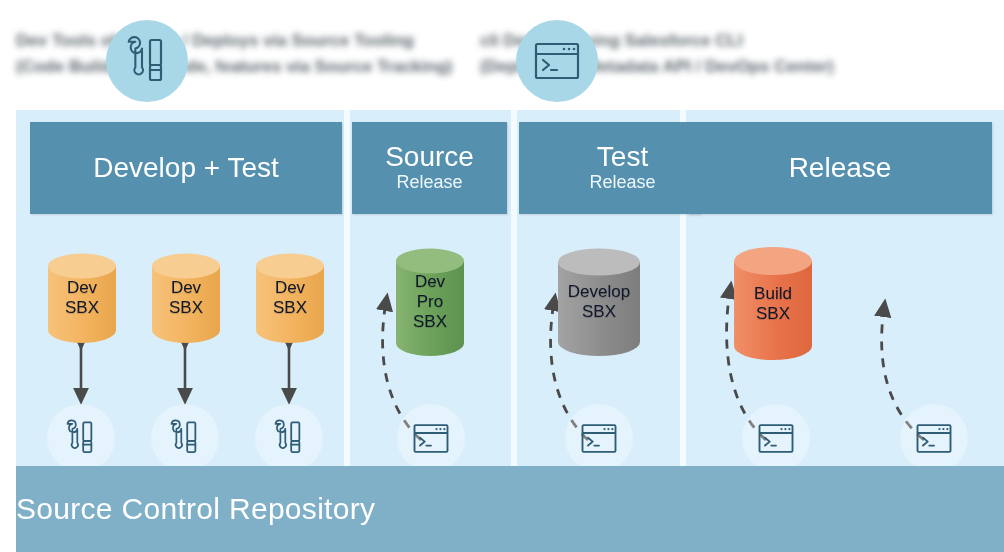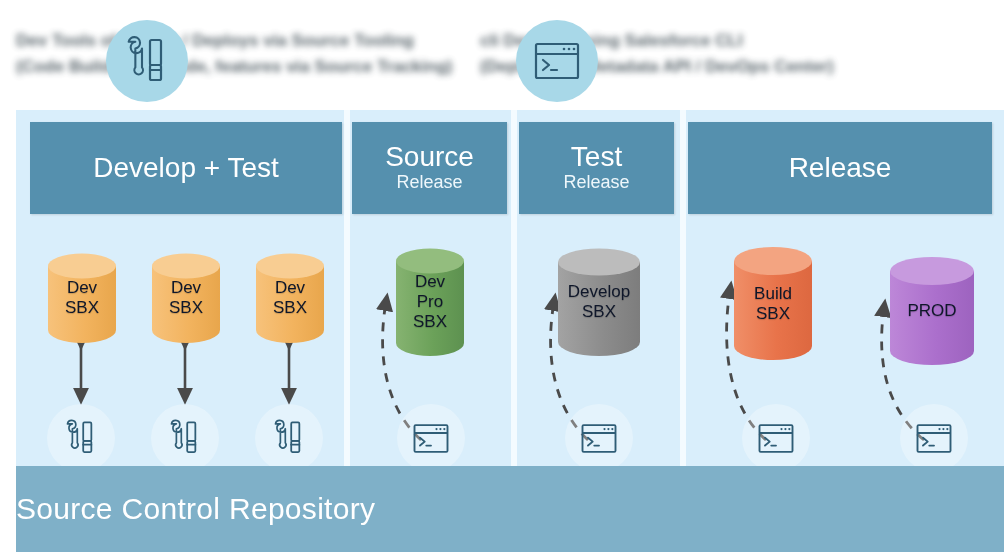--- a/index.html
+++ b/index.html
@@ -133,21 +133,21 @@
 
     <div class="stage-head single" style="left:14px;width:312px;">
       <div class="t1">Develop + Test</div>
     </div>
 
     <div class="stage-head" style="left:336px;width:155px;">
       <div class="t1">Source</div>
       <div class="t2">Release</div>
     </div>
 
-    <div class="stage-head" style="left:503px;width:155px;">
+    <div class="stage-head" style="left:503px;width:155px;padding-left:26px;">
       <div class="t1">Test</div>
       <div class="t2">Release</div>
     </div>
 
     <div class="stage-head single" style="left:672px;width:304px;">
       <div class="t1">Release</div>
     </div>
 
     <svg class="arrow-layer" viewBox="0 0 988 442">
       <defs>
@@ -242,34 +242,20 @@
               <stop offset="0.55" stop-color="#e8734a"></stop>
               <stop offset="1" stop-color="#dd6840"></stop>
         </linearGradient>
           </defs>
         <path d="M2,16 L2,101 a39,14 0 0 0 78,0 L80,16 Z" fill="url(#g4)"></path>
         <ellipse cx="41" cy="16" rx="39" ry="14" fill="#f3a481"></ellipse>
       </svg>
       <div class="cap"><span>Build</span><br><span>SBX</span></div>
     </div>
 
-    <div class="cyl" style="left:872px;top:145px;width:88px;height:112px;">
-      <svg width="88" height="112" viewBox="0 0 88 112" aria-hidden="true">
-        <defs>
-            <linearGradient id="g5" x1="0" y1="0" x2="1" y2="0">
-          <stop offset="0" stop-color="#bd87d8"></stop>
-              <stop offset="0.55" stop-color="#ab6fcc"></stop>
-              <stop offset="1" stop-color="#9d63bf"></stop>
-        </linearGradient>
-          </defs>
-        <path d="M2,16 L2,96 a42,14 0 0 0 84,0 L86,16 Z" fill="url(#g5)"></path>
-        <ellipse cx="44" cy="16" rx="42" ry="14" fill="#c79ade"></ellipse>
-      </svg>
-      <div class="cap"><span>PROD</span></div>
-    </div>
 
     <div class="tool-circle" style="left:31px;top:294px;">
       <svg width="34" height="40" viewBox="0 0 46 50" aria-hidden="true">
         <g fill="none" stroke="#2f5d76" stroke-width="2.4" stroke-linecap="round" stroke-linejoin="round">
           <path d="M13 4 a6 6 0 1 0 7 7 l0 20 a4.5 4.5 0 1 1 -7 0 l0 -20 a6 6 0 1 0 -7 -7 z" transform="translate(-1,2) scale(0.95)"></path>
           <rect x="26" y="4" width="11" height="25" rx="1.6"></rect>
           <rect x="26" y="29" width="11" height="15" rx="1.6"></rect>
           <line x1="26" y1="34" x2="37" y2="34"></line>
         </g>
       </svg>

